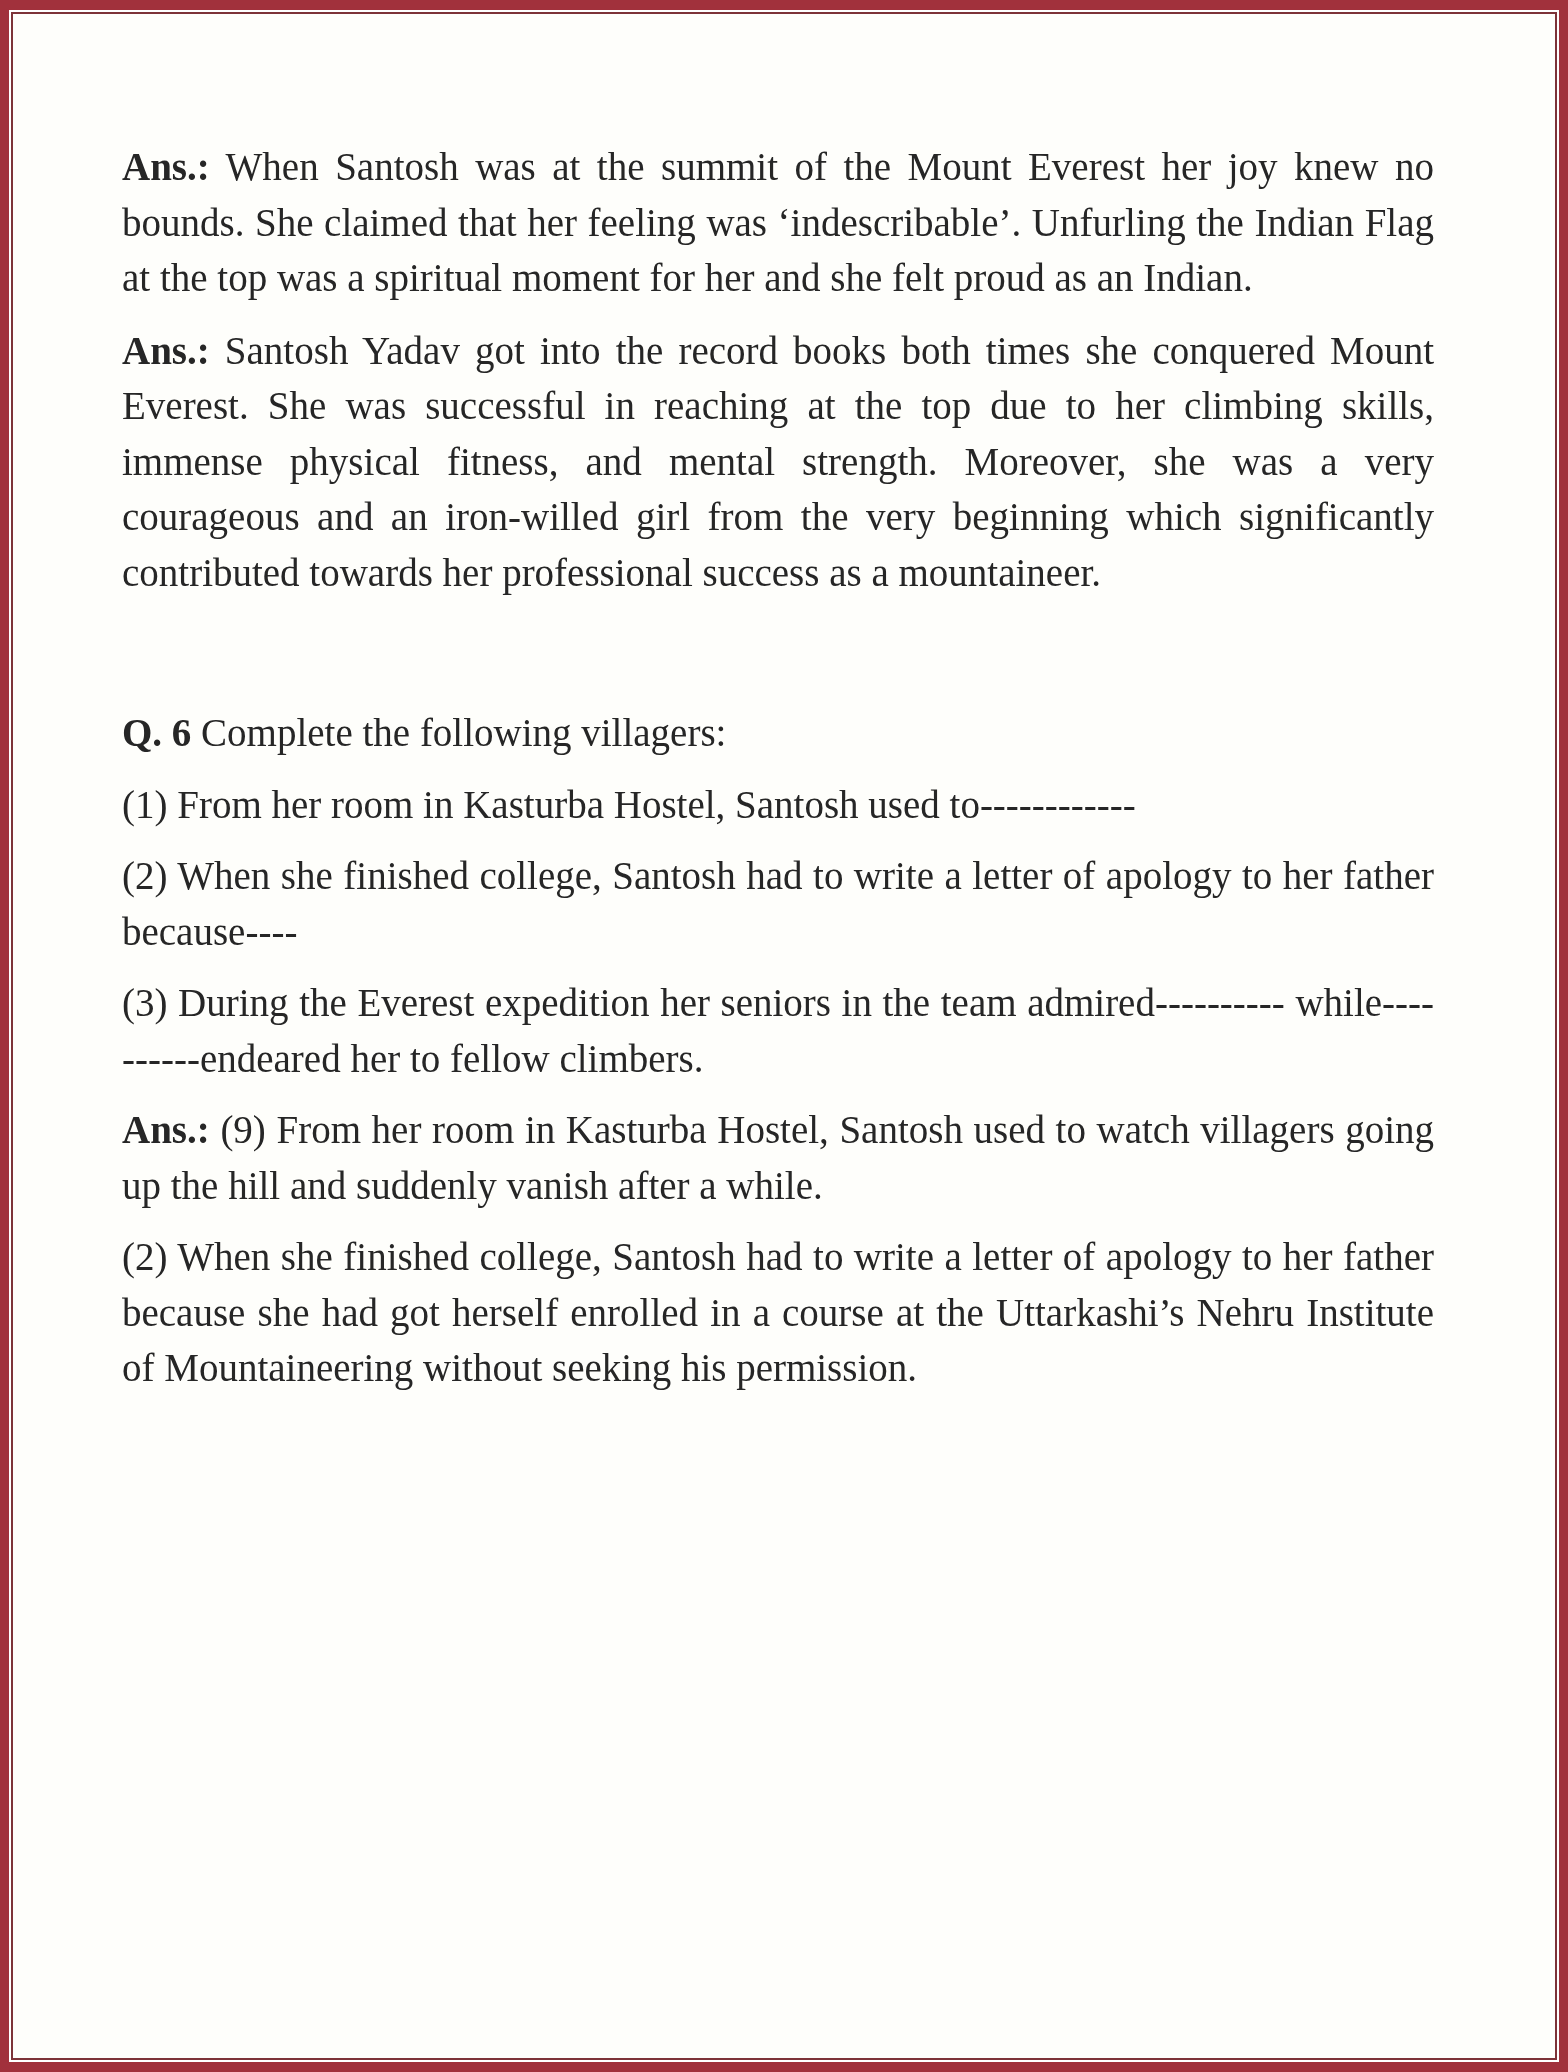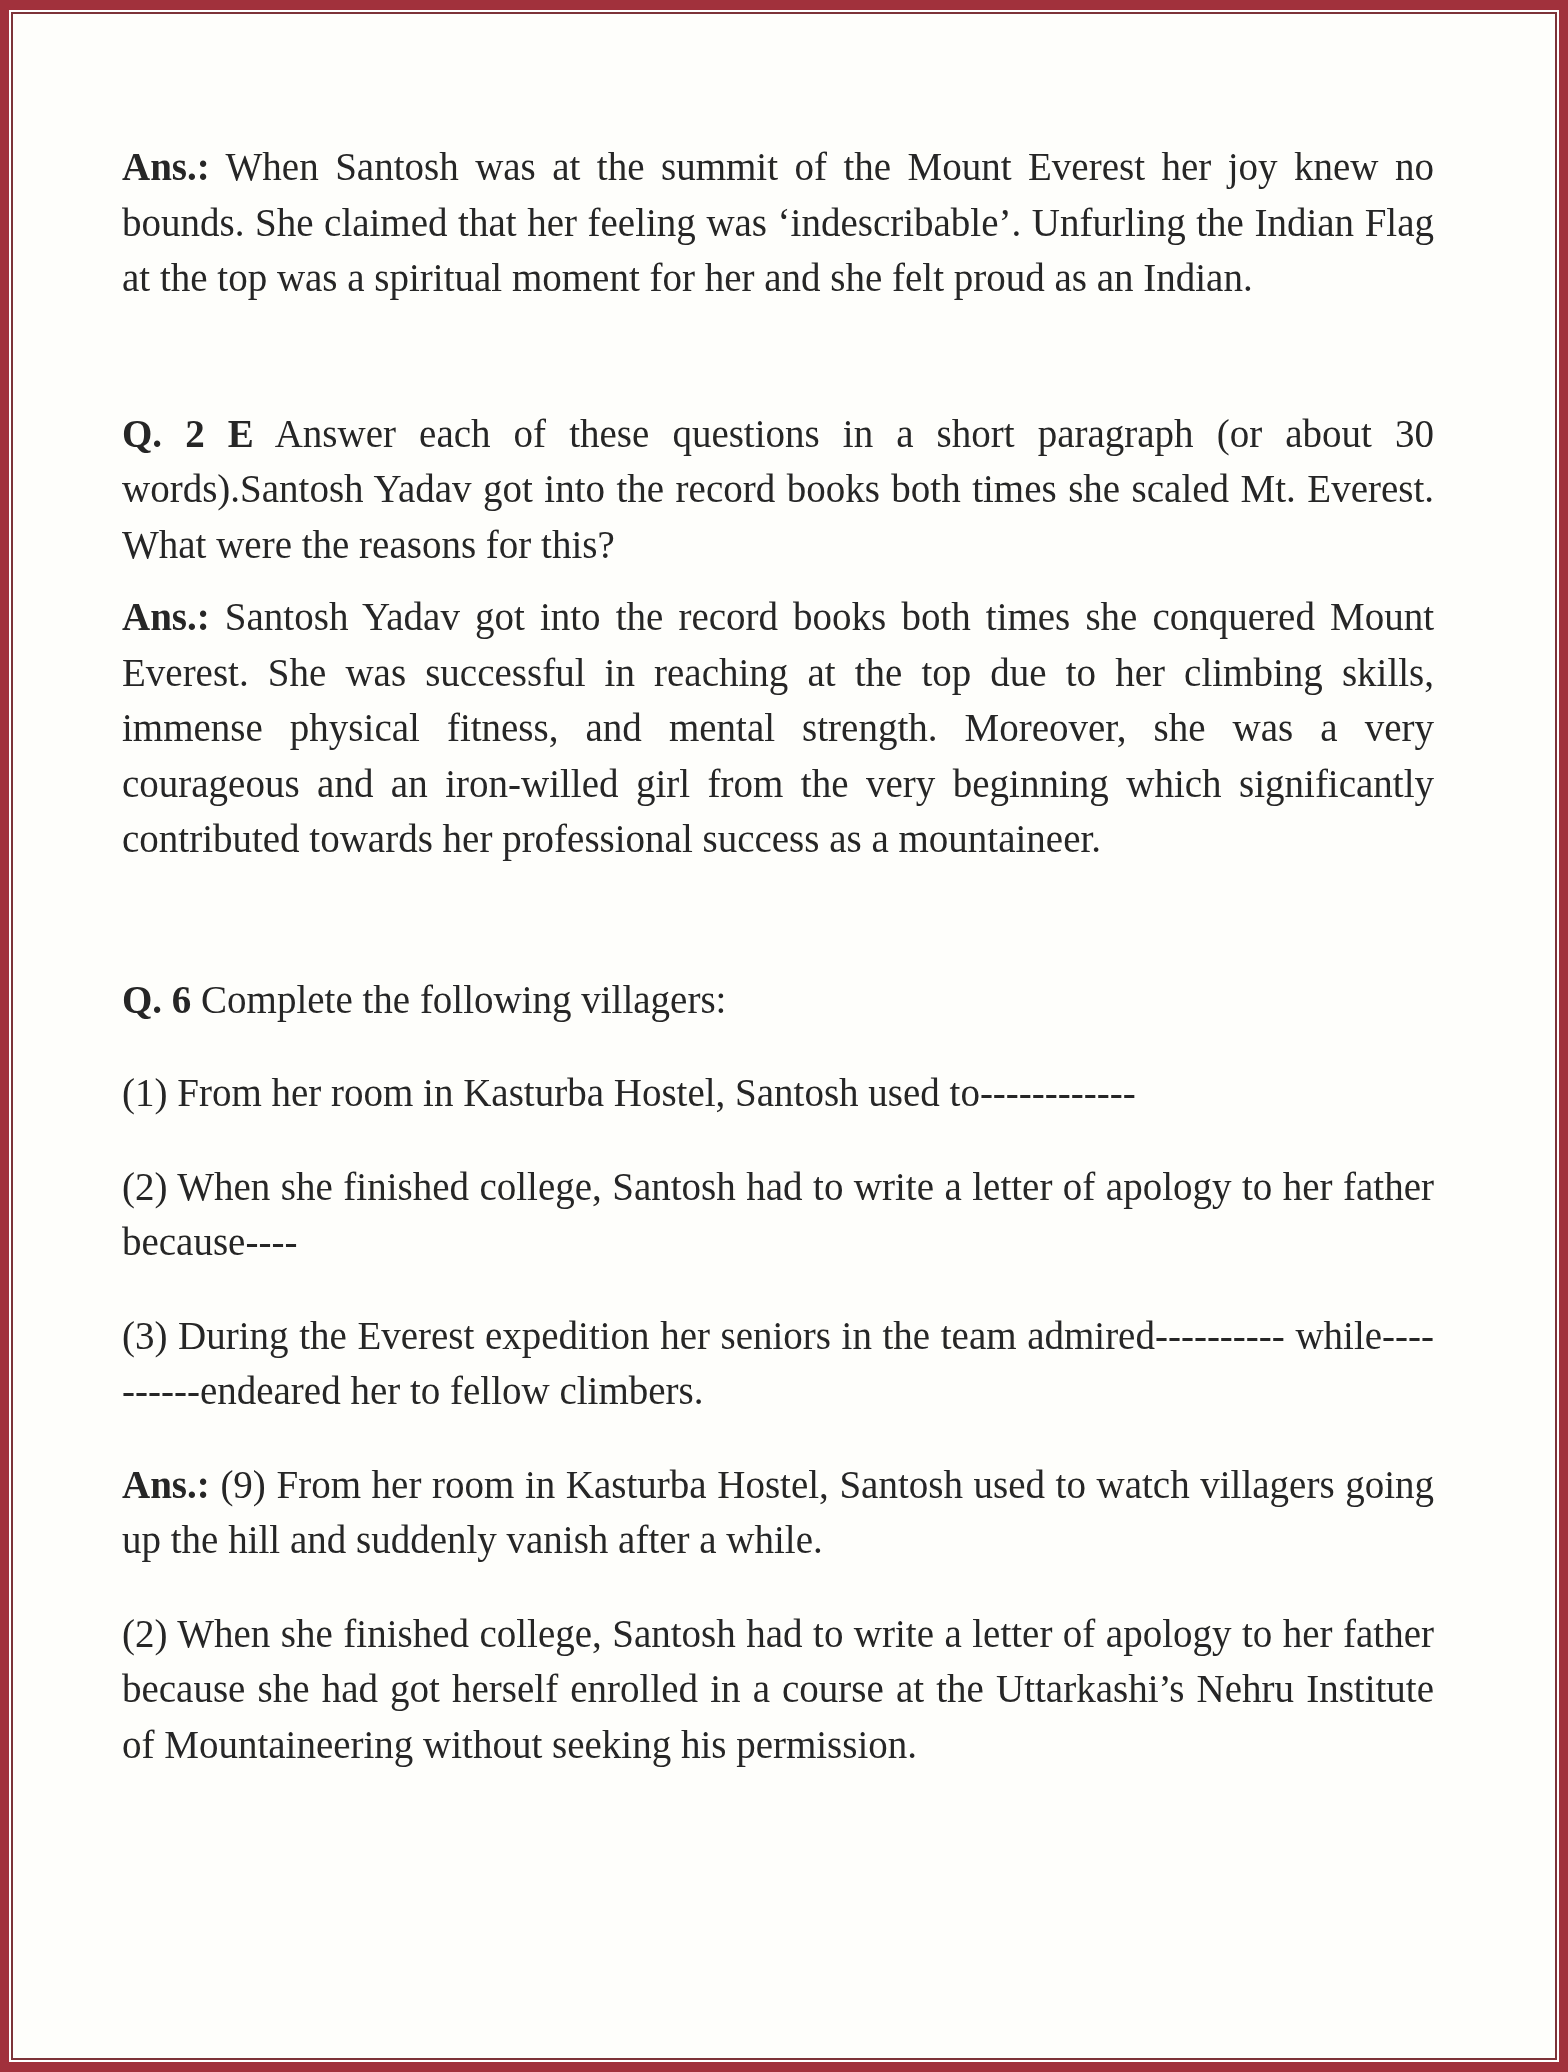--- a/index.html
+++ b/index.html
@@ -22,38 +22,35 @@
     .content {
       position: absolute; left: 122px; top: 139px; width: 1312px;
       font-family: "Liberation Serif", "DejaVu Serif", serif;
       font-size: 39px; line-height: 55.5px; color: #262626;
     }
     p { margin: 0; text-align: justify; }
     .lbl { font-weight: bold; }
     .gap-lg { margin-top: 100px; }
     .gap-md { margin-top: 105px; }
     .gap-sm { margin-top: 17px; }
-    .gap-xs { margin-top: 38px; }
+    .gap-xs { margin-top: 16px; }
   </style>
 </head>
 <body>
 
 <div class="frame-inner-gap"></div>
 <div class="frame-inner-line"></div>
 <div class="page"></div>
 
 <div class="content">
 
   <p>
     <span class="lbl">Ans.:</span><span> When Santosh was at the summit of the Mount Everest her joy knew no bounds. She claimed that her feeling was ‘indescribable’. Unfurling the Indian Flag at the top was a spiritual moment for her and she felt proud as an Indian.</span>
   </p>
 
-  <p class="gap-lg">
-    <span class="lbl">Q. 2 E</span><span> Answer each of these questions in a short paragraph (or about 30 words).Santosh Yadav got into the record books both times she scaled Mt. Everest. What were the reasons for this?</span>
-  </p>
 
   <p class="gap-sm">
     <span class="lbl">Ans.:</span><span> Santosh Yadav got into the record books both times she conquered Mount Everest. She was successful in reaching at the top due to her climbing skills, immense physical fitness, and mental strength. Moreover, she was a very courageous and an iron-willed girl from the very beginning which significantly contributed towards her professional success as a mountaineer.</span>
   </p>
 
   <p class="gap-md">
     <span class="lbl">Q. 6</span><span> Complete the following villagers:</span>
   </p>
 
   <p class="gap-xs">(1) From her room in Kasturba Hostel, Santosh used to------------</p>

